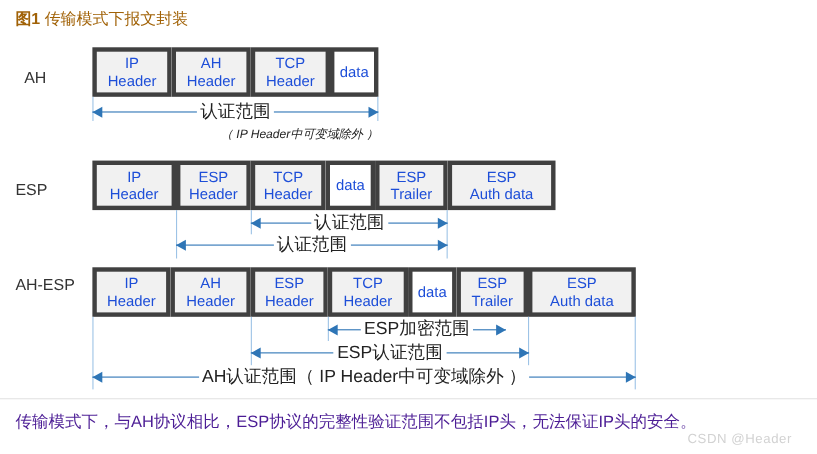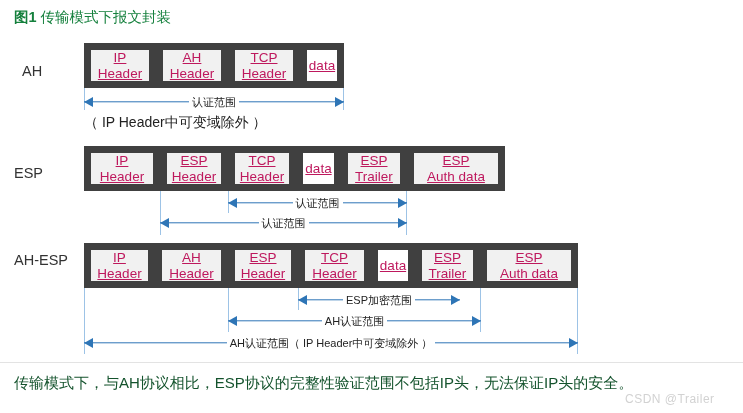--- a/index.html
+++ b/index.html
@@ -9,48 +9,47 @@
     font-family:"Liberation Sans","DejaVu Sans",sans-serif;
     color:#222222;
     position:relative;
     overflow:hidden;
   }
   #page{position:relative;width:743px;height:413px;}
 
   
   .fig-caption{
     position:absolute;left:14px;top:8px;
-    font-size:14.5px;color:#15803d;
+    font-size:14.5px;color:#a16207;
     white-space:nowrap;
   }
   .fig-caption .fig-num{font-weight:bold;}
 
   
   .row-label{
     position:absolute;
     font-size:14.5px;color:#333;
     white-space:nowrap;
     text-align:left;
   }
 
   
   .pkt-box{
     position:absolute;
     box-sizing:border-box;
-    border:7px solid #404040;
+    border:4px solid #404040;
     background:#f1f1f1;
     display:flex;
     align-items:center;
     justify-content:center;
     text-align:center;
     font-size:13.5px;
     line-height:1.12;
-    color:#be185d;
+    color:#1d4ed8;
     white-space:pre-line;
-    text-decoration:underline;
   }
   .pkt-box.white{background:#ffffff;}
 
   
   .measure{
     position:absolute;
     height:18px;
     display:flex;
     align-items:center;
   }
@@ -69,53 +68,54 @@
     border-bottom:5px solid transparent;
     transform:translateY(-50%);
   }
   .measure .arrow-l{left:0;border-right:9px solid #2e75b6;}
   .measure .arrow-r{right:0;border-left:9px solid #2e75b6;}
   .measure .m-text{
     position:relative;
     margin:12px auto;
     background:#ffffff;
     padding:0 3px;
-    font-size:11px;
+    font-size:16px;
     color:#222;
     white-space:nowrap;
     line-height:1;
     z-index:2;
   }
 
   
   .vtick{
     position:absolute;
     width:1.2px;
     background:#9dc3e6;
   }
 
   
   .note{
     position:absolute;
-    font-size:14px;color:#222;
-    white-space:nowrap;
-    text-align:left;
+    font-size:11px;color:#222;
+    white-space:nowrap;
+    text-align:right;
+    font-style:italic;
   }
 
   
   .divider{
     position:absolute;
     left:0;right:0;
     height:1px;
     background:#e3e3e3;
   }
   .body-text{
     position:absolute;
     font-size:15px;
-    color:#14532d;
+    color:#4c1d95;
     white-space:nowrap;
   }
   .watermark{
     position:absolute;
     font-size:12px;
     color:#d2d2d2;
     white-space:nowrap;
     letter-spacing:.5px;
   }
 </style>
@@ -208,29 +208,29 @@
     <span class="m-line"></span>
     <span class="arrow-l"></span>
     <span class="arrow-r"></span>
     <span class="m-text">ESP加密范围</span>
   </div>
 
   <div class="measure" style="left:228px;top:312px;width:253px;">
     <span class="m-line"></span>
     <span class="arrow-l"></span>
     <span class="arrow-r"></span>
-    <span class="m-text">AH认证范围</span>
+    <span class="m-text">ESP认证范围</span>
   </div>
 
   <div class="measure" style="left:84px;top:334px;width:494px;justify-content:flex-end;">
     <span class="m-line"></span>
     <span class="arrow-l"></span>
     <span class="arrow-r"></span>
     <span class="m-text">AH认证范围（ IP Header中可变域除外 ）</span>
   </div>
 
   <div class="divider" style="top:362px;"></div>
 
   <div class="body-text" style="left:14px;top:374px;">传输模式下，与AH协议相比，ESP协议的完整性验证范围不包括IP头，无法保证IP头的安全。</div>
 
-  <div class="watermark" style="left:625px;top:392px;">CSDN @Trailer</div>
+  <div class="watermark" style="left:625px;top:392px;">CSDN @Header</div>
 
 </div>
 
 </body></html>

